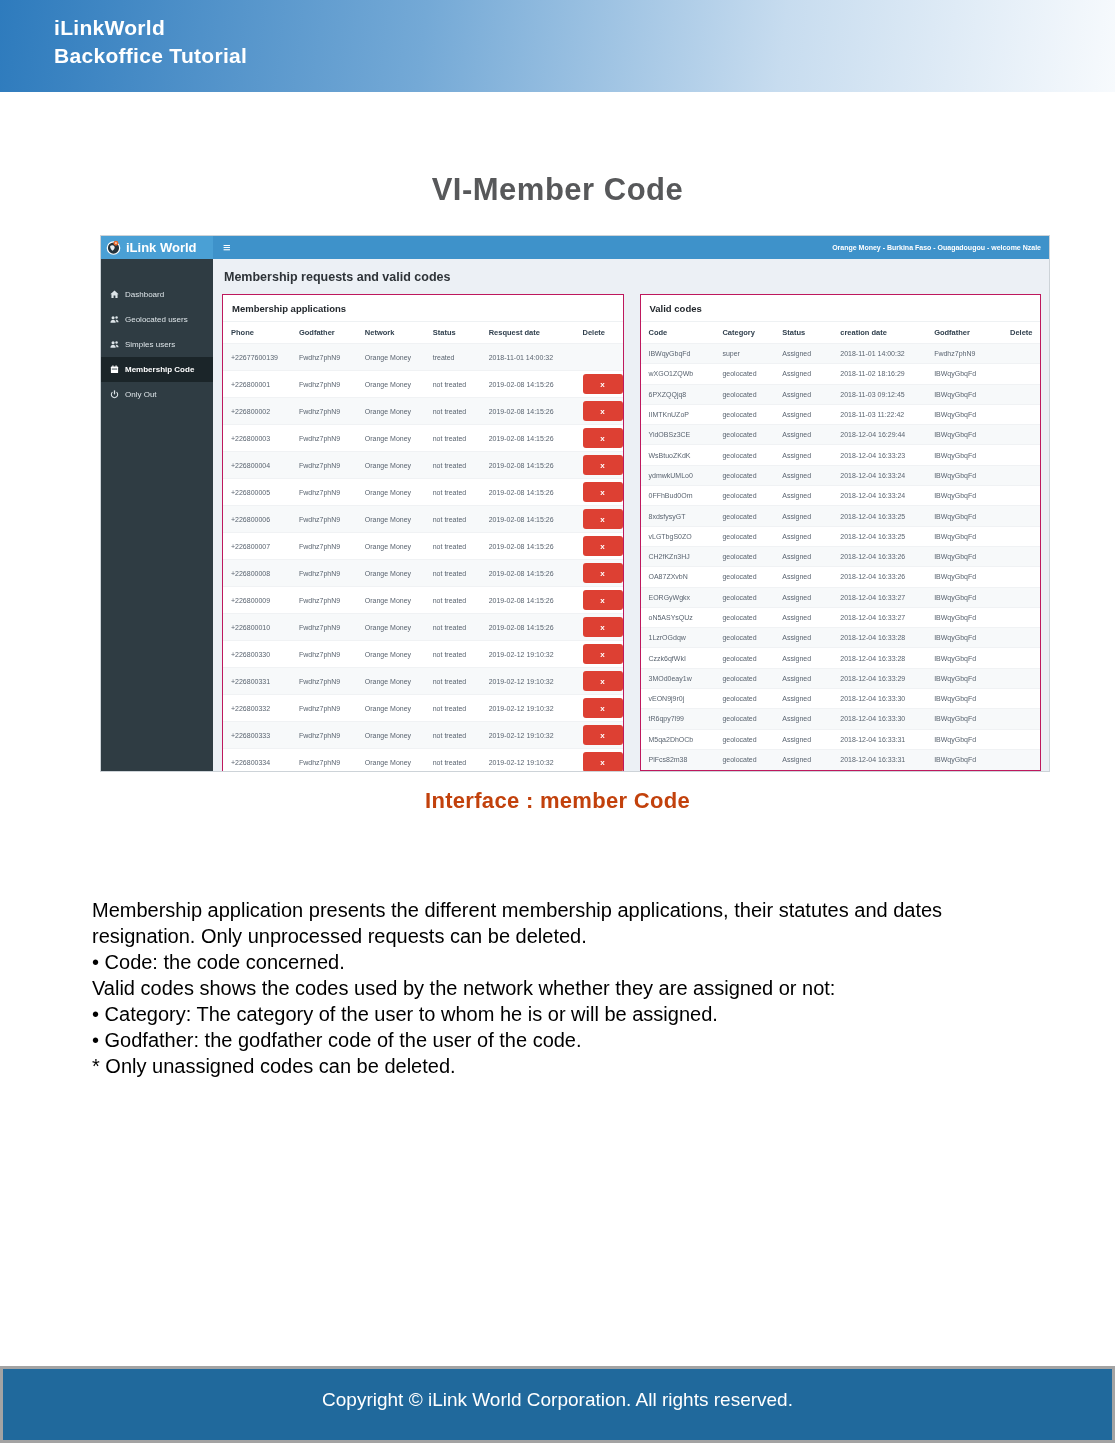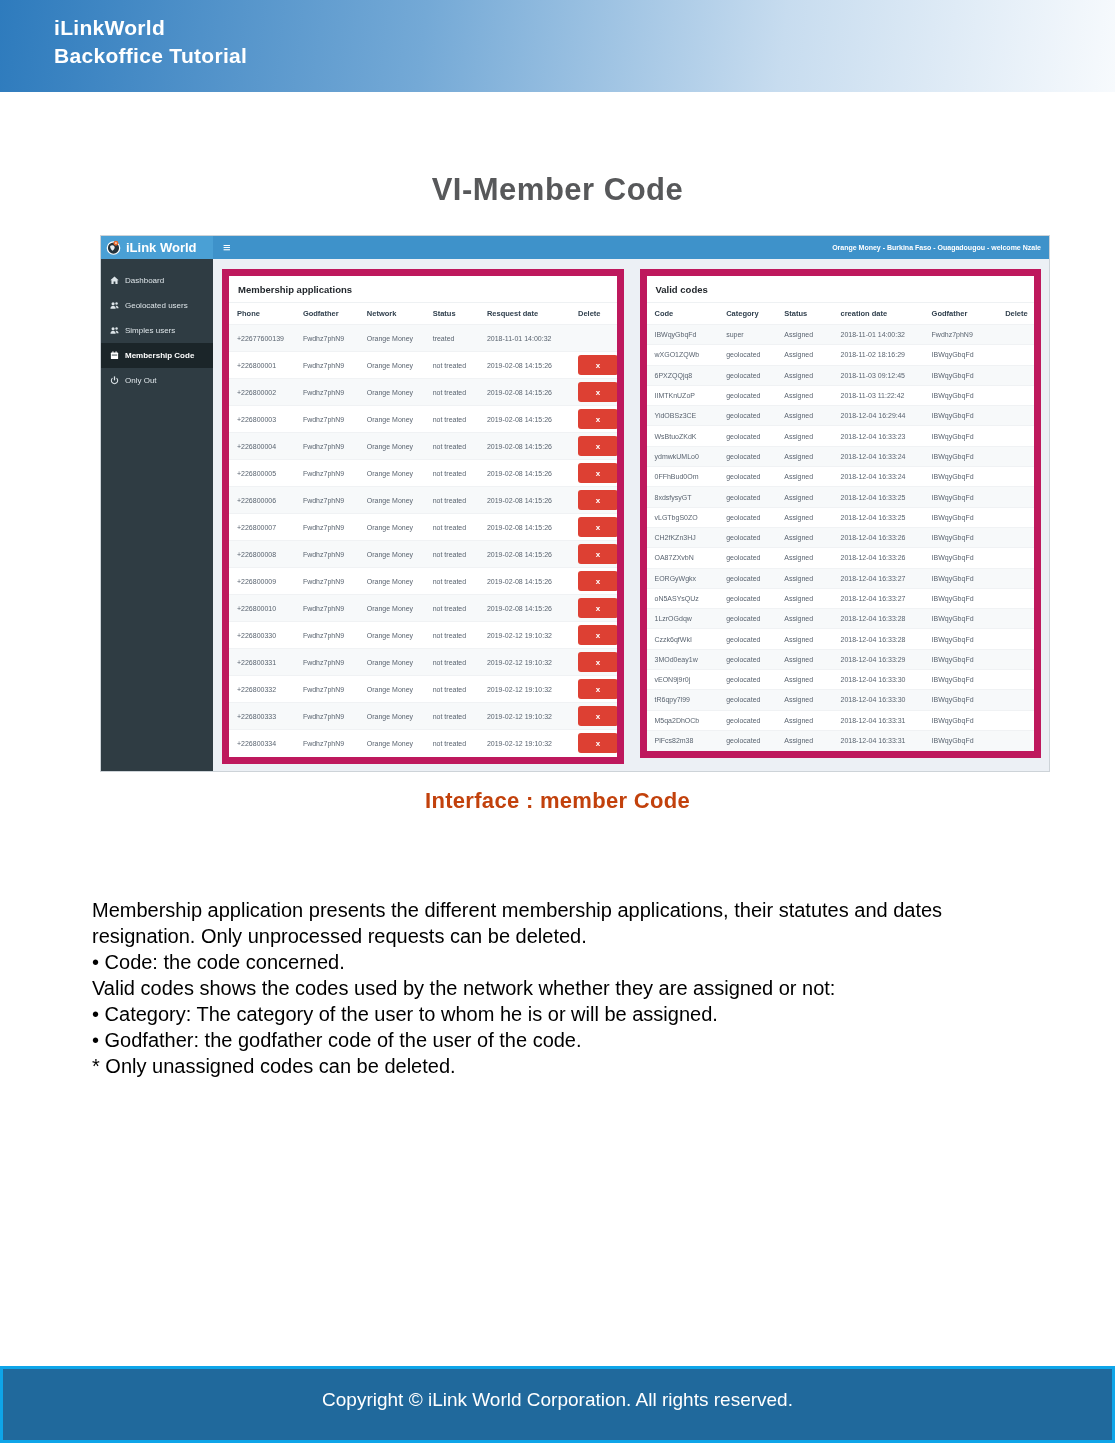--- a/index.html
+++ b/index.html
@@ -18,48 +18,48 @@
   .page-title { position:absolute; top:172px; left:0; width:100%; text-align:center;
     font-size:31px; font-weight:bold; color:#57585a; letter-spacing:.5px; }
   .caption { position:absolute; top:788px; left:0; width:100%; text-align:center;
     font-size:22px; font-weight:bold; color:#c2410c; letter-spacing:.3px; }
   .bodytext { position:absolute; top:897px; left:92px; width:945px;
     font-size:20px; line-height:26px; color:#000000; }
   .bodytext div { min-height:26px; }
 
   
   .doc-footer { position:absolute; left:0; top:1366px; width:100%; height:77px;
-    background:#20699c; border:3px solid #0ea5e9; display:flex; align-items:center;
+    background:#20699c; border:3px solid #a3a3a3; display:flex; align-items:center;
     justify-content:center; color:#fff; font-size:19px; padding-bottom:10px; }
 
   
   .shot { position:absolute; top:235px; left:100px; width:950px; height:537px;
     border:1px solid #cdd3d8; background:#ecf0f5; overflow:hidden; }
   .nav { height:23px; background:#3e92ca; display:flex; align-items:stretch; }
   .brand { width:112px; background:#4aa0d5; display:flex; align-items:center; gap:5px;
     padding-left:5px; cursor:pointer; }
   .logo { width:15px; height:15px; display:inline-block; }
   .brand-text { color:#fff; font-weight:bold; font-size:13px; }
   .burger { color:#fff; font-size:13px; padding:0 10px; display:flex; align-items:center; cursor:pointer; }
   .burger::before { content:"≡"; }
   .nav-right { margin-left:auto; color:#fff; font-size:7px; font-weight:bold;
     display:flex; align-items:center; padding-right:8px; }
 
   .shot-body { display:flex; height:514px; }
-  .sidebar { width:112px; background:#2f3c43; padding-top:9px; flex:none; }
+  .sidebar { width:112px; background:#2f3c43; padding-top:23px; flex:none; }
   .side-item { display:flex; align-items:center; gap:6px; height:25px; padding-left:9px;
     color:#dde4e8; font-size:8px; cursor:pointer; }
   .side-item.active { background:#1b2529; color:#fff; font-weight:bold; }
   .side-item .icon { width:9px; height:9px; display:inline-flex; }
   .side-item .icon svg { width:9px; height:9px; }
 
   .content { flex:1; padding:10px 8px 0 9px; overflow:hidden; }
   .content-heading { font-size:12.5px; font-weight:bold; color:#2e3338; margin:1px 0 10px 2px; }
   .panels { display:flex; gap:16px; align-items:flex-start; }
-  .panel { background:#fff; border:7px solid #be185d; flex:1; }
+  .panel { background:#fff; border:1px solid #be185d; flex:1; }
   .panel-title { font-size:9.5px; font-weight:bold; color:#23282d; padding:8px 8px 7px 9px; }
 
   table { width:100%; border-collapse:collapse; table-layout:fixed; }
   th { font-size:7.5px; font-weight:bold; color:#31404e; text-align:left;
     padding:6px 4px 6px 8px; border-top:1px solid #eef1f3; overflow:hidden; white-space:nowrap; }
   td { font-size:7px; color:#5a6470; padding:0 4px 0 8px; border-top:1px solid #f0f2f4;
     overflow:hidden; white-space:nowrap; }
   tbody tr:nth-child(odd) { background:#f7f9fa; }
   .apps td { height:27px; }
   .codes td { height:20.3px; }
@@ -157,20 +157,21 @@
                   <path d="M5 .9V4.3" stroke-width="1.4" stroke-linecap="round"></path>
                   <path d="M2.7 2.4A3.5 3.5 0 1 0 7.3 2.4" stroke-width="1.2"></path>
                 </svg>
               </span>
               <span>Only Out</span>
             </div>
           </div>
       </aside>
 
       <main class="content">
+        <div class="content-heading">Membership requests and valid codes</div>
         <div class="panels">
 
           <section class="panel">
             <div class="panel-title">Membership applications</div>
             <table class="apps">
               <thead>
                   <tr id="apps-head">
                     <th>Phone</th>
                     <th>Godfather</th>
                     <th>Network</th>

